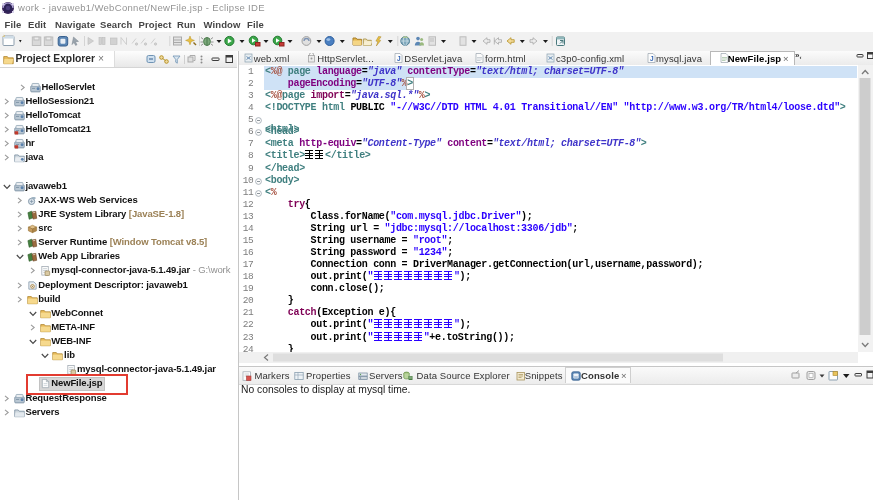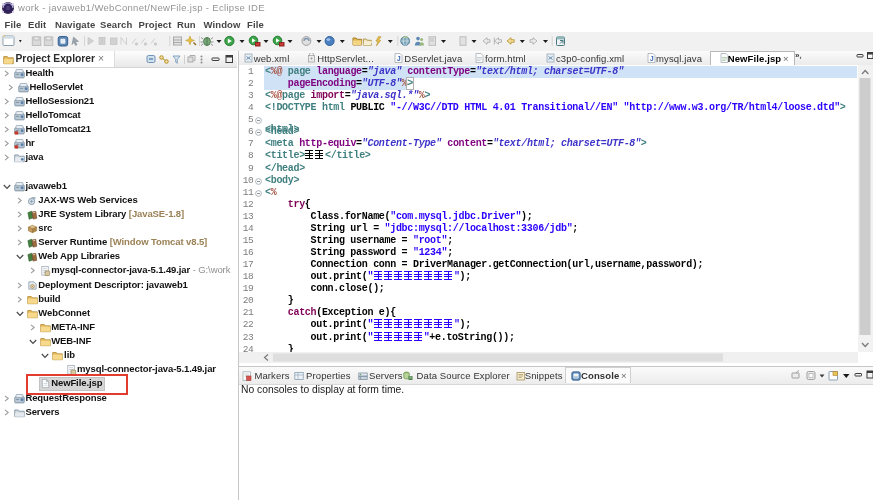--- a/index.html
+++ b/index.html
@@ -239,33 +239,21 @@
 <rect x="66" y="4" width="7" height="2.5" rx="0.5" fill="none" stroke="#3c3c3c"></rect>
 <rect x="80" y="1.5" width="6.5" height="7" fill="none" stroke="#3c3c3c"></rect>
       <rect x="80" y="1.5" width="6.5" height="2" fill="#3c3c3c"></rect>
 </svg>
 <svg class="abs" style="left:3px;top:3px" width="11" height="11" viewBox="0 0 12 12">
       <path d="M0.8 2.8h3.9l1.1 1.4h5.4v6.4H0.8z" fill="#e9bc5c" stroke="#a87f28" stroke-width="0.8"></path>
       <path d="M1.5 5.4h9.7l-1.3 5.2H0.8z" fill="#f6d98d"></path>
     </svg>
 <div id="ltabtxt" class="abs">Project Explorer <span style="color:#777;font-weight:normal">×</span></div>
   <div class="abs" style="left:39px;top:325.5px;width:66px;height:14.5px;background:#d6d6d6;border:1px solid #c2c2c2;box-sizing:border-box;"></div>
-<div class="tree-row" style="left:0;top:15.0px;width:237px;">
-      <svg class="abs" style="left:3.0px;top:3.5px" width="7" height="7" viewBox="0 0 7 7">
-        <path d="M2 0.8l3.2 2.7-3.2 2.7" fill="none" stroke="#9b9b9b" stroke-width="1.1"></path>
-      </svg>
-      <svg class="ticon sm" style="left:14.0px" width="12" height="12" viewBox="0 0 12 12">
-        <rect x="0.8" y="4.2" width="10.4" height="6.6" rx="1" fill="#b9c7d3" stroke="#70869a" stroke-width="0.8"></rect>
-        <rect x="2.2" y="1.6" width="7.6" height="3.4" rx="0.8" fill="#e9edf1" stroke="#8ba0b0" stroke-width="0.8"></rect>
-        <circle cx="8.8" cy="7.4" r="1.6" fill="#5b82ad"></circle>
-        <path d="M2.2 7h3.4" stroke="#7d92a4" stroke-width="1"></path>
-      </svg>
-      <span class="tlabel" style="left:25.4px">Health</span>
-    </div>
-<div class="tree-row" style="left:4px;top:29.1px;width:249px;">
+<div class="tree-row" style="left:16px;top:29.1px;width:249px;">
       <svg class="abs" style="left:3.0px;top:3.5px" width="7" height="7" viewBox="0 0 7 7">
         <path d="M2 0.8l3.2 2.7-3.2 2.7" fill="none" stroke="#9b9b9b" stroke-width="1.1"></path>
       </svg>
       <svg class="ticon sm" style="left:14.0px" width="12" height="12" viewBox="0 0 12 12">
         <rect x="0.8" y="4.2" width="10.4" height="6.6" rx="1" fill="#b9c7d3" stroke="#70869a" stroke-width="0.8"></rect>
         <rect x="2.2" y="1.6" width="7.6" height="3.4" rx="0.8" fill="#e9edf1" stroke="#8ba0b0" stroke-width="0.8"></rect>
         <circle cx="8.8" cy="7.4" r="1.6" fill="#5b82ad"></circle>
         <path d="M2.2 7h3.4" stroke="#7d92a4" stroke-width="1"></path>
       </svg>
       <span class="tlabel" style="left:25.4px">HelloServlet</span>
@@ -423,21 +411,21 @@
 <div class="tree-row" style="left:0;top:241.1px;width:237px;">
       <svg class="abs" style="left:15.8px;top:3.5px" width="7" height="7" viewBox="0 0 7 7">
         <path d="M2 0.8l3.2 2.7-3.2 2.7" fill="none" stroke="#9b9b9b" stroke-width="1.1"></path>
       </svg>
       <svg class="ticon sm" style="left:26.8px" width="12" height="12" viewBox="0 0 12 12">
         <path d="M0.8 2.8h3.9l1.1 1.4h5.4v6.4H0.8z" fill="#e9bc5c" stroke="#a87f28" stroke-width="0.8"></path>
         <path d="M0.8 5h10.4v5.6H0.8z" fill="#f6d98d"></path>
       </svg>
       <span class="tlabel" style="left:38.3px">build</span>
     </div>
-<div class="tree-row" style="left:0;top:255.2px;width:199px;">
+<div class="tree-row" style="left:13px;top:255.2px;width:199px;">
       <svg class="abs" style="left:15.8px;top:4.5px" width="8" height="6" viewBox="0 0 8 6">
         <path d="M0.8 1l3.2 3.4L7.2 1" fill="none" stroke="#4a4a4a" stroke-width="1.2"></path>
       </svg>
       <svg class="ticon sm" style="left:26.8px" width="12" height="12" viewBox="0 0 12 12">
         <path d="M0.8 2.8h3.9l1.1 1.4h5.4v6.4H0.8z" fill="#e9bc5c" stroke="#a87f28" stroke-width="0.8"></path>
         <path d="M0.8 5h10.4v5.6H0.8z" fill="#f6d98d"></path>
       </svg>
       <span class="tlabel" style="left:38.3px">WebConnet</span>
     </div>
 <div class="tree-row" style="left:0;top:269.3px;width:237px;">
@@ -690,14 +678,14 @@
         <rect x="18" y="4.5" width="4" height="4" fill="#fff" stroke="#9f9f9f" stroke-width="0.6"></rect>
 <path d="M28.5 5.5h5l-2.5 3z" fill="#3c3c3c"></path>
 <rect x="38" y="2.5" width="8.5" height="8.5" rx="0.5" fill="#fdfdfd" stroke="#8ba0b0"></rect>
         <rect x="42" y="2.5" width="4.5" height="4" fill="#e8c35c" stroke="#a8842a" stroke-width="0.6"></rect>
 <path d="M52 5h6.5l-3.25 4z" fill="#1c1c1c"></path>
 <rect x="64" y="4.5" width="6.5" height="2.5" rx="0.5" fill="none" stroke="#3c3c3c"></rect>
 <rect x="76" y="2" width="6" height="7" fill="none" stroke="#3c3c3c"></rect>
         <rect x="76" y="2" width="6" height="2" fill="#3c3c3c"></rect>
 </svg>
     </div>
-  <div id="bmsg" class="abs">No consoles to display at form time.</div>
+  <div id="bmsg" class="abs">No consoles to display at mysql time.</div>
 </div>
 
 </body></html>

